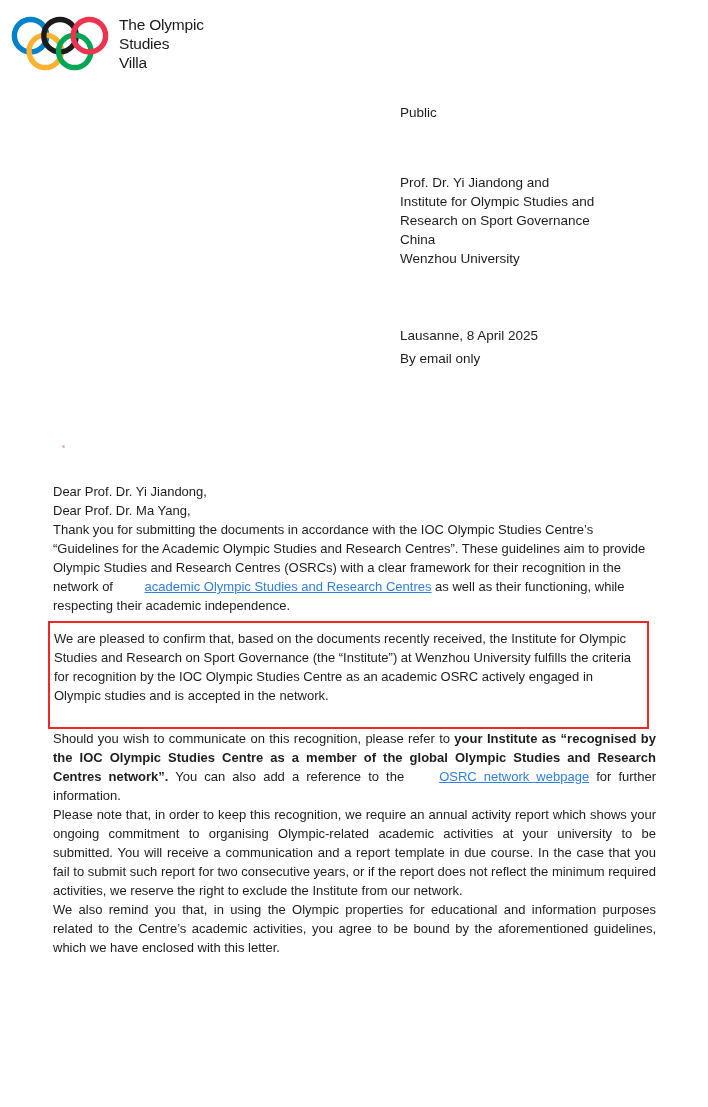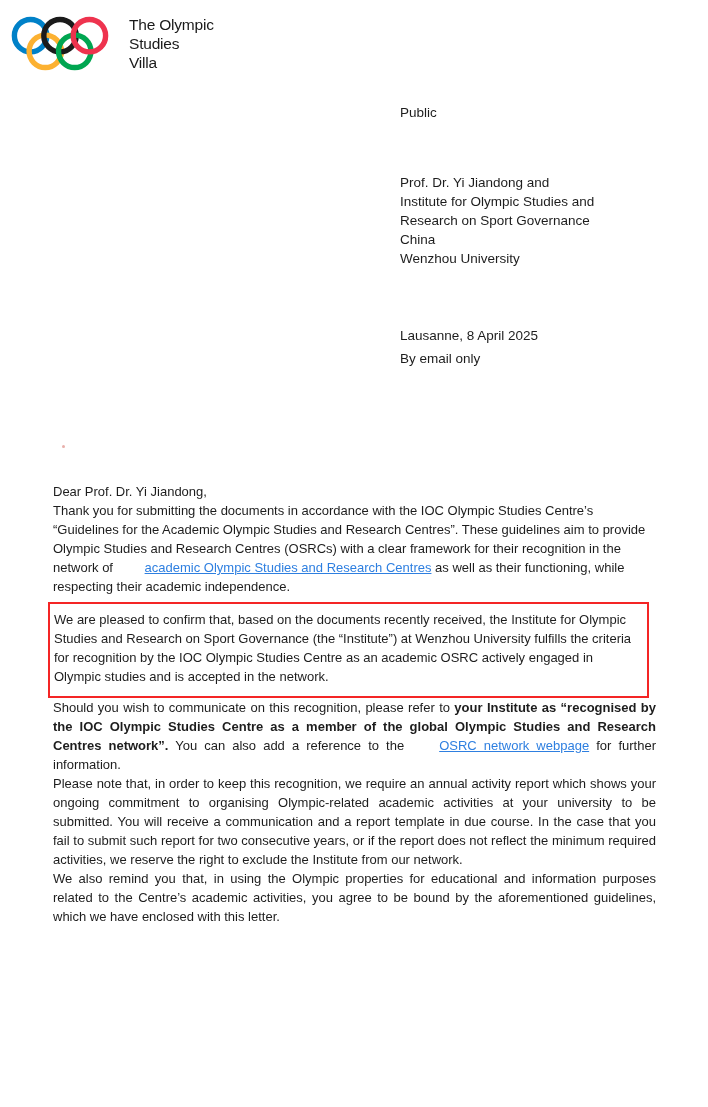--- a/index.html
+++ b/index.html
@@ -2,37 +2,37 @@
 <html><head>
 <meta charset="utf-8">
 <style>
   html,body { margin:0; padding:0; background:#ffffff; }
   .page {
     position:relative; width:708px; height:1107px; background:#ffffff;
     font-family:"Liberation Sans", sans-serif; color:#1d1d1d; overflow:hidden;
     margin:0 auto;
   }
   
-  .logo { position:absolute; left:9px; top:14px; display:flex; align-items:flex-start; gap:18px; }
+  .logo { position:absolute; left:9px; top:14px; display:flex; align-items:flex-start; gap:8px; }
   .rings-svg { width:102px; height:59px; display:block; }
   .logo-text { font-size:15.5px; line-height:19px; font-weight:400; letter-spacing:-0.2px; color:#1a1a1a; margin-top:1px; }
   
   .right-col { position:absolute; left:400px; top:103px; width:290px; font-size:13.5px; line-height:19px; }
   .recipient { margin-top:51px; }
   .date-block { margin-top:58px; }
   .delivery { margin-top:4px; }
   
   .stray { position:absolute; left:62px; top:445px; width:3px; height:3px; border-radius:50%; background:rgba(214,110,100,0.55); }
   
   .letter-body { position:absolute; left:53px; top:482px; width:603px; font-size:13px; line-height:19px; }
   .letter-body p { margin:0; }
   .p1 { margin-top:20px; }
   .highlight-box {
     box-sizing:border-box; width:601px; margin:6px 0 0 -5px;
-    border:2px solid #f42525; padding:6px 8px 10px 4px;
+    border:2px solid #f42525; padding:6px 8px 22px 4px;
   }
   .p3 { margin-top:14px; text-align:justify; }
   .p4 { margin-top:11px; text-align:justify; }
   .p5 { margin-top:14px; text-align:justify; }
   .lnk { color:#2e7fe0; text-decoration:underline; cursor:pointer;margin-left:28px; }
   .bld { font-weight:700; }
   
   .footer {
     position:absolute; left:0; right:0; top:1085px; text-align:center;
     font-size:12px; line-height:15px; color:#1d1d1d; letter-spacing:-0.1px;
@@ -69,20 +69,21 @@
     </div>
     <div class="date-block">Lausanne, 8 April 2025</div>
     <div class="delivery">By email only</div>
   </div>
 
   <div class="stray"></div>
 
   <div class="letter-body">
     <div>
       <div>Dear Prof. Dr. Yi Jiandong,</div>
+      <div>Dear Prof. Dr. Ma Yang,</div>
     </div>
 
     <p class="p1"><span>Thank you for submitting the documents in accordance with the IOC Olympic Studies Centre’s “Guidelines for the Academic Olympic Studies and Research Centres”. These guidelines aim to provide Olympic Studies and Research Centres (OSRCs) with a clear framework for their recognition in the network of </span><a class="lnk" style="color: rgb(46, 127, 224);">academic Olympic Studies and Research Centres</a><span> as well as their functioning, while respecting their academic independence.</span></p>
 
     <div class="highlight-box" style="border-color: rgb(244, 37, 37);">
       <p>We are pleased to confirm that, based on the documents recently received, the Institute for Olympic Studies and Research on Sport Governance (the “Institute”) at Wenzhou University fulfills the criteria for recognition by the IOC Olympic Studies Centre as an academic OSRC actively engaged in Olympic studies and is accepted in the network.</p>
     </div>
 
     <p class="p3"><span>Should you wish to communicate on this recognition, please refer to </span><span class="bld">your Institute as “recognised by the IOC Olympic Studies Centre as a member of the global Olympic Studies and Research Centres network”.</span><span> You can also add a reference to the </span><a class="lnk" style="color: rgb(46, 127, 224);">OSRC network webpage</a><span> for further information.</span></p>
 

